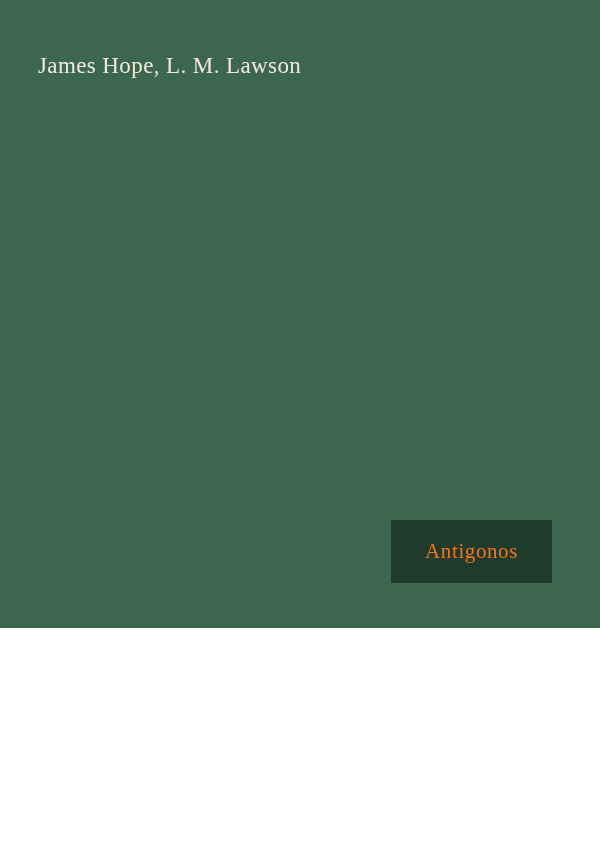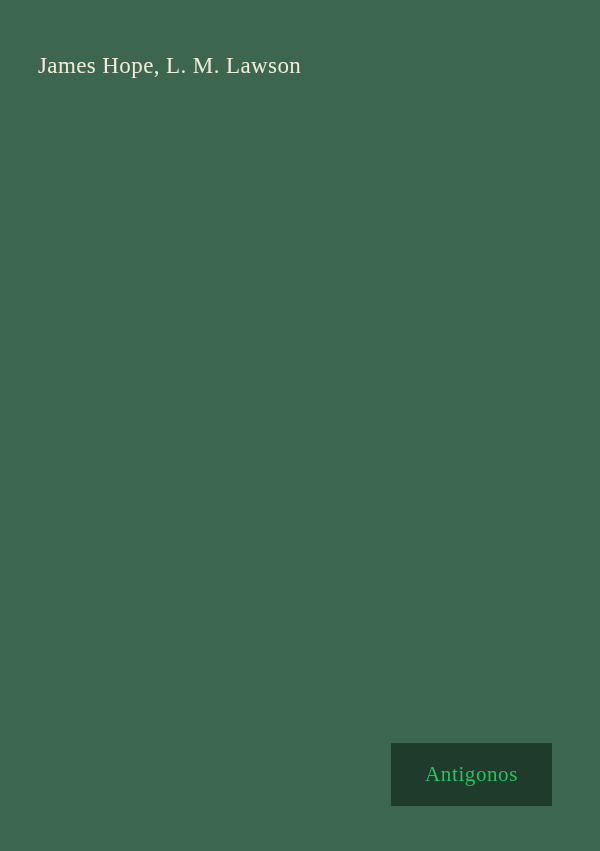--- a/index.html
+++ b/index.html
@@ -8,21 +8,21 @@
   }
   body {
     width: 600px;
     height: 851px;
     background: #ffffff;
     font-family: "Liberation Sans", sans-serif;
   }
   .book-cover {
     position: relative;
     width: 600px;
-    height: 851px;
+    height: 628px;
     background: #3d6650;
     box-sizing: border-box;
     overflow: hidden;
   }
   .cover-inner {
     position: absolute;
     left: 0;
     top: 0;
     right: 0;
     bottom: 0;
@@ -49,21 +49,21 @@
     font-weight: 400;
     letter-spacing: 0.1px;
     max-width: 530px;
     margin: 0;
   }
   .publisher-badge {
     position: absolute;
     right: 48px;
     bottom: 45px;
     background: #1e3b2b;
-    color: #22c55e;
+    color: #f97316;
     font-family: "Liberation Serif", serif;
     font-size: 21px;
     letter-spacing: 0.6px;
     padding: 19px 34px;
     text-align: center;
     min-width: 82px;
     box-sizing: border-box;
   }
 </style>
 </head>

